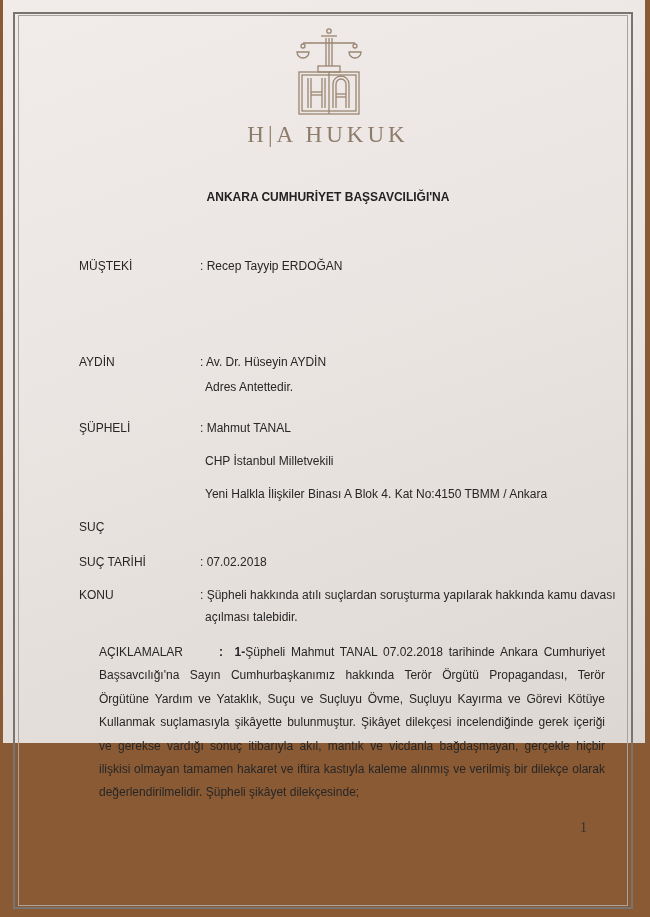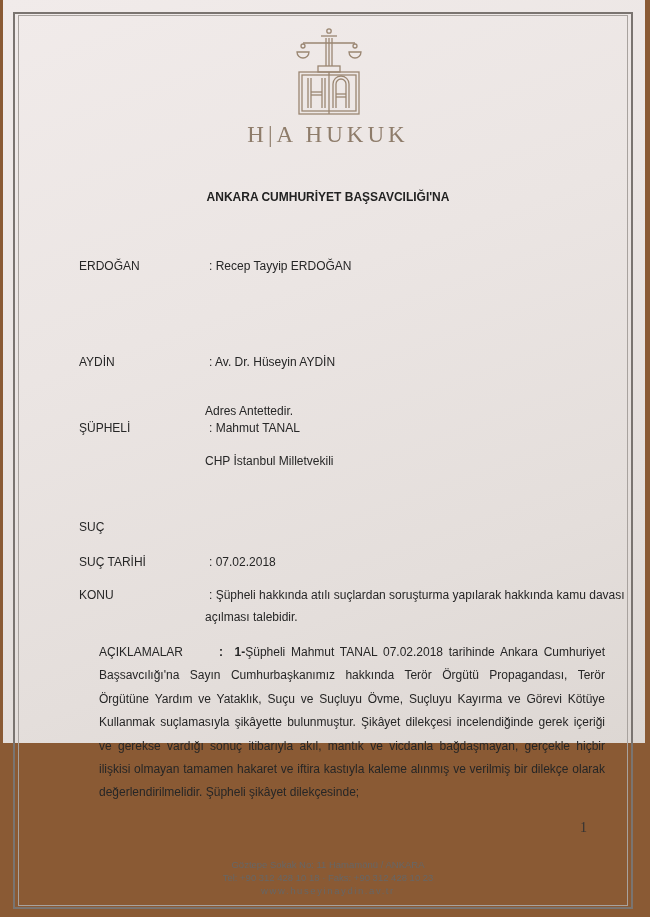--- a/index.html
+++ b/index.html
@@ -26,21 +26,21 @@
       position: absolute; left: 0; width: 650px; top: 122px; text-align: center;
       font-family: "Liberation Serif", serif; font-size: 23px; letter-spacing: 4px;
       color: #8e7c6a;
     }
     .heading {
       position: absolute; left: 0; width: 650px; top: 190px; text-align: center;
       font-size: 12px; font-weight: bold; color: #222;
     }
     .row { position: absolute; font-size: 12px; color: #262626; white-space: nowrap; }
     .lbl { left: 76px; }
-    .val { left: 197px; margin-left: 9px; }
+    .val { left: 197px; }
     .cont { left: 202px; }
     .para {
       position: absolute; left: 76px; top: 641px; width: 506px;
       font-size: 12px; color: #262626; line-height: 23.4px; text-align: justify; margin-left: 20px;
     }
     .para b { font-weight: bold; }
     .pageno {
       position: absolute; left: 577px; top: 820px;
       font-family: "Liberation Serif", serif; font-size: 14px; color: #333;
     }
@@ -82,44 +82,40 @@
       <path d="M45 82 V58 a5 5 0 0 1 10 0 V82"></path>
       <line x1="45" y1="68" x2="55" y2="68"></line>
       <line x1="45" y1="71" x2="55" y2="71"></line>
       <line x1="38" y1="46" x2="38" y2="88"></line>
     </g>
   </svg>
   <div class="brand">H|A HUKUK</div>
 
   <div class="heading">ANKARA CUMHURİYET BAŞSAVCILIĞI'NA</div>
 
-  <div class="row lbl" style="top:259px">ERDOĞAN</div>
+  <div class="row lbl" style="top:259px">MÜŞTEKİ</div>
   <div class="row val" style="top:259px">: Recep Tayyip ERDOĞAN</div>
 
   <div class="row lbl" style="top:355px">AYDİN</div>
   <div class="row val" style="top:355px">: Av. Dr. Hüseyin AYDİN</div>
-  <div class="row cont" style="top:404px">Adres Antettedir.</div>
+  <div class="row cont" style="top:380px">Adres Antettedir.</div>
 
   <div class="row lbl" style="top:421px">ŞÜPHELİ</div>
   <div class="row val" style="top:421px">: Mahmut TANAL</div>
   <div class="row cont" style="top:454px">CHP İstanbul Milletvekili</div>
+  <div class="row cont" style="top:487px">Yeni Halkla İlişkiler Binası A Blok 4. Kat No:4150 TBMM / Ankara</div>
 
   <div class="row lbl" style="top:520px">SUÇ</div>
 
   <div class="row lbl" style="top:555px">SUÇ TARİHİ</div>
   <div class="row val" style="top:555px">: 07.02.2018</div>
 
   <div class="row lbl" style="top:588px">KONU</div>
   <div class="row val" style="top:588px">: Şüpheli hakkında atılı suçlardan soruşturma yapılarak hakkında kamu davası</div>
   <div class="row cont" style="top:610px">açılması talebidir.</div>
 
   <div class="para">
     <span>AÇIKLAMALAR</span><span style="display:inline-block;width:36px"></span><b>:</b>&nbsp;&nbsp;<b>1-</b><span>Şüpheli Mahmut TANAL 07.02.2018 tarihinde Ankara Cumhuriyet Başsavcılığı'na Sayın Cumhurbaşkanımız hakkında Terör Örgütü Propagandası, Terör Örgütüne Yardım ve Yataklık, Suçu ve Suçluyu Övme, Suçluyu Kayırma ve Görevi Kötüye Kullanmak suçlamasıyla şikâyette bulunmuştur. Şikâyet dilekçesi incelendiğinde gerek içeriği ve gerekse vardığı sonuç itibarıyla akıl, mantık ve vicdanla bağdaşmayan, gerçekle hiçbir ilişkisi olmayan tamamen hakaret ve iftira kastıyla kaleme alınmış ve verilmiş bir dilekçe olarak değerlendirilmelidir. Şüpheli şikâyet dilekçesinde;</span>
   </div>
 
   <div class="pageno">1</div>
 
-  <div class="footer">
-    <div>Göztepe Sokak No: 11 Hamamönü / ANKARA</div>
-    <div>Tel: +90 312 428 10 18 · Faks: +90 312 428 10 23</div>
-    <div class="web">www.huseyinaydin.av.tr</div>
-  </div>
 </div>
 
 </body></html>

